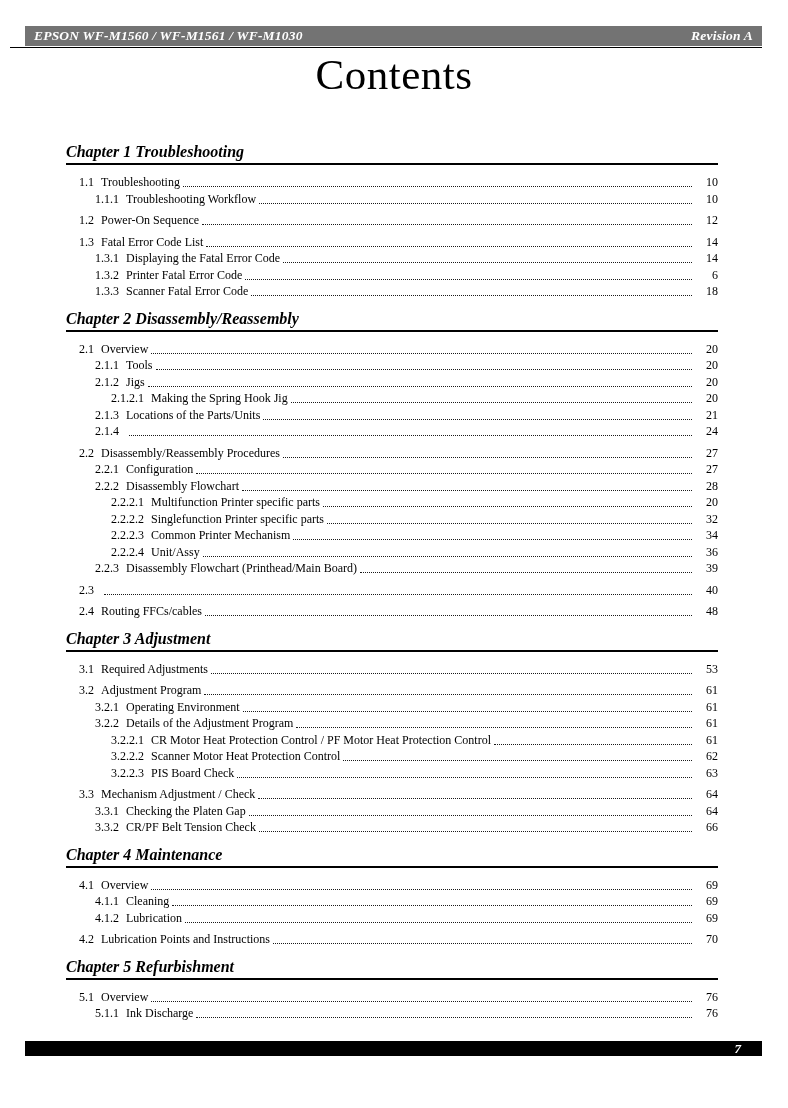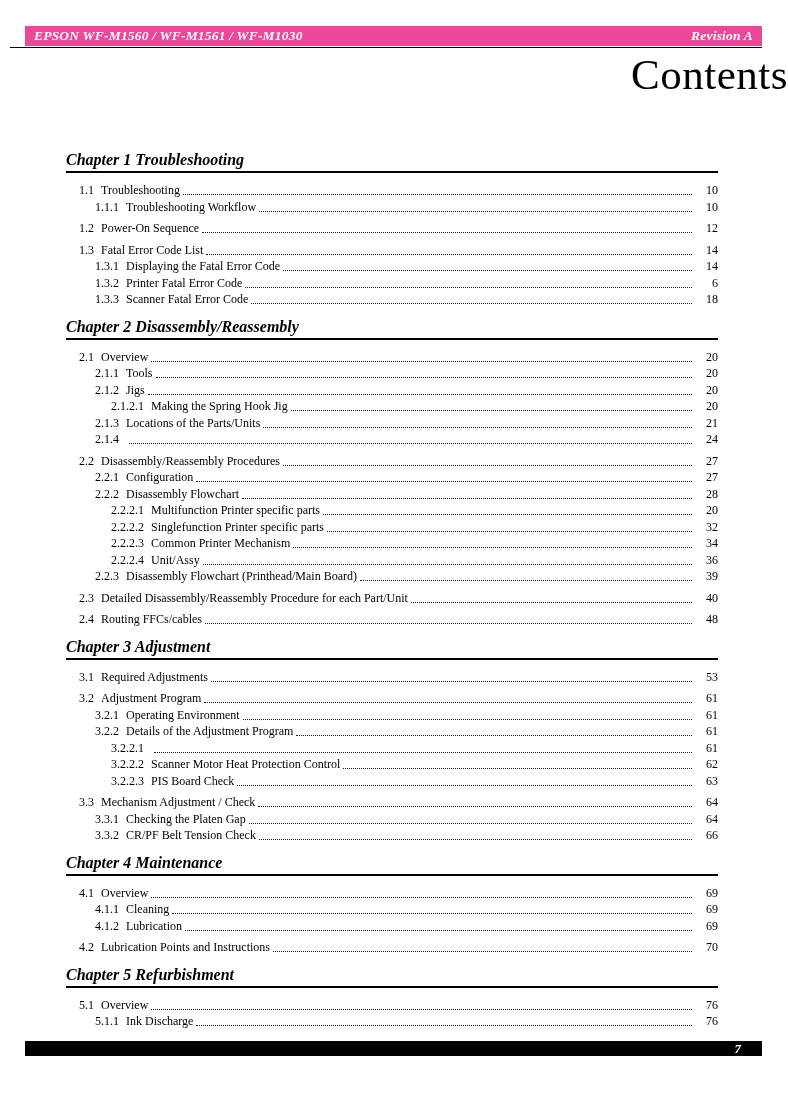--- a/index.html
+++ b/index.html
@@ -5,41 +5,41 @@
   html,body { margin:0; padding:0; }
   body {
     width:788px; height:1108px; position:relative;
     background:#ffffff; color:#000;
     font-family:"Liberation Serif", serif;
     overflow:hidden;
   }
   
   .header-bar {
     position:absolute; top:26px; left:25px; width:737px; height:20px;
-    background:#ec4899; color:#fff; box-sizing:border-box;
+    background:#737373; color:#fff; box-sizing:border-box;
     display:flex; justify-content:space-between; align-items:center;
     padding:0 9px; font-size:13.5px; font-weight:bold; font-style:italic;
     letter-spacing:0.2px; white-space:nowrap;
   }
   .header-underline {
     position:absolute; top:47px; left:10px; width:752px; height:1px;
     background:#000;
   }
   
   .page-title {
     position:absolute; top:50px; left:0; width:100%;
-    text-align:right; font-size:43px; font-weight:normal;
+    text-align:center; font-size:43px; font-weight:normal;
     letter-spacing:0.5px;
   }
   
   .content {
     position:absolute; top:142px; left:66px; width:652px;
   }
   .chapter { margin-top:9px; }
-  .chapter:first-child { margin-top:8px; }
+  .chapter:first-child { margin-top:0; }
   .chapter-heading {
     font-size:16px; font-weight:bold; font-style:italic;
     line-height:19px; margin:0; padding:0 0 2px 0;
     border-bottom:2px solid #000;
   }
   .chapter-entries { padding-top:4px; }
   .toc-row {
     display:flex; line-height:16.5px; font-size:12px;
     white-space:nowrap;
   }
@@ -227,21 +227,20 @@
 
   <div class="toc-row lv2">
     <span class="toc-num">2.2.3</span>
     <span class="toc-title">Disassembly Flowchart (Printhead/Main Board)</span>
     <span class="toc-dots"></span>
     <span class="toc-page">39</span>
   </div>
 
   <div class="toc-row lv1">
     <span class="toc-num">2.3</span>
-    <span class="toc-title">Detailed Disassembly/Reassembly Procedure for each Part/Unit</span>
     <span class="toc-dots"></span>
     <span class="toc-page">40</span>
   </div>
 
   <div class="toc-row lv1">
     <span class="toc-num">2.4</span>
     <span class="toc-title">Routing FFCs/cables</span>
     <span class="toc-dots"></span>
     <span class="toc-page">48</span>
   </div>
@@ -274,20 +273,21 @@
 
   <div class="toc-row lv2">
     <span class="toc-num">3.2.2</span>
     <span class="toc-title">Details of the Adjustment Program</span>
     <span class="toc-dots"></span>
     <span class="toc-page">61</span>
   </div>
 
   <div class="toc-row lv3">
     <span class="toc-num">3.2.2.1</span>
+    <span class="toc-title">CR Motor Heat Protection Control / PF Motor Heat Protection Control</span>
     <span class="toc-dots"></span>
     <span class="toc-page">61</span>
   </div>
 
   <div class="toc-row lv3">
     <span class="toc-num">3.2.2.2</span>
     <span class="toc-title">Scanner Motor Heat Protection Control</span>
     <span class="toc-dots"></span>
     <span class="toc-page">62</span>
   </div>

